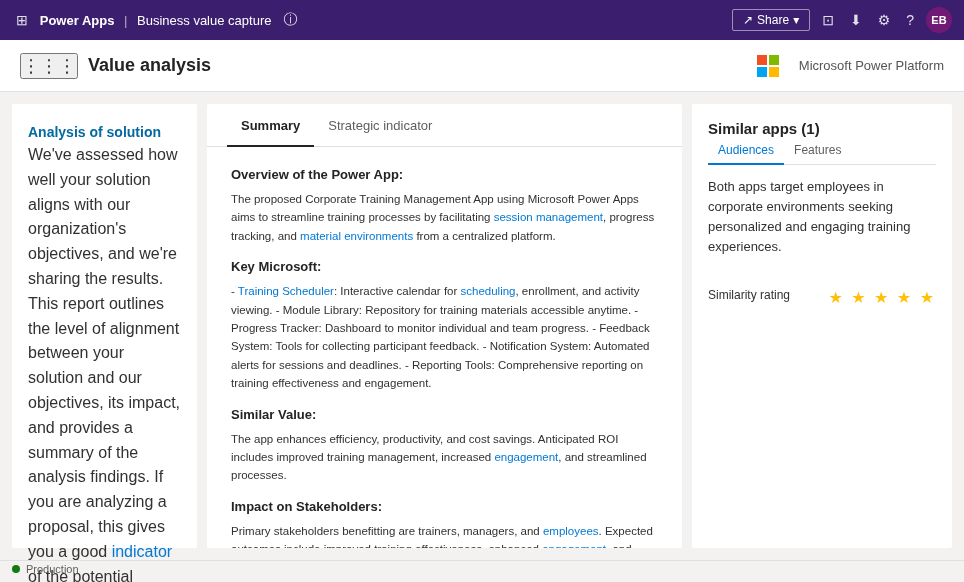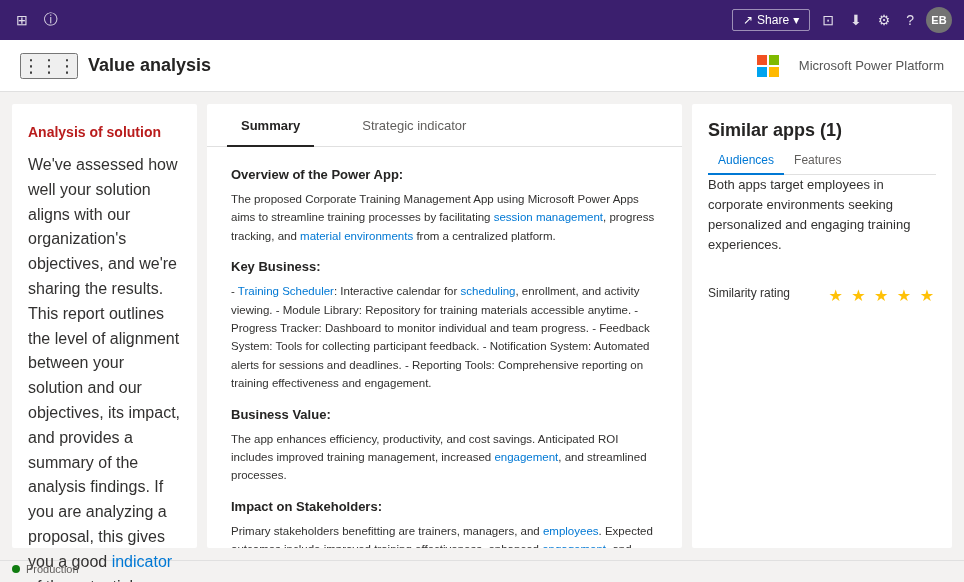--- a/index.html
+++ b/index.html
@@ -26,21 +26,21 @@
       color: #fff;
       padding: 3px 10px;
       border-radius: 2px;
       font-size: 12px;
       cursor: pointer;
       display: flex; align-items: center; gap: 4px;
     }
     .topbar-icon-btn { background: none; border: none; color: #fff; cursor: pointer; font-size: 14px; padding: 4px; opacity: 0.85; }
     .avatar-btn {
       width: 26px; height: 26px; border-radius: 50%;
-      background: #737373; color: #fff; font-size: 11px; font-weight: 600;
+      background: #701a75; color: #fff; font-size: 11px; font-weight: 600;
       border: none; cursor: pointer; display: flex; align-items: center; justify-content: center;
     }
 
     
     .page-header {
       background: #fff;
       height: 52px;
       display: flex;
       align-items: center;
       padding: 0 20px;
@@ -71,38 +71,37 @@
     .left-panel {
       background: #fff;
       width: 185px;
       min-width: 185px;
       border-radius: 2px;
       padding: 18px 16px;
       font-size: 12px;
       color: #323130;
       line-height: 1.5;
     }
-    .left-panel-title { font-size: 14px; font-weight: 600; margin-bottom: 10px; color: #b91c1c; }
+    .left-panel-title { font-size: 14px; font-weight: 600; color: #0369a1; }
     .left-panel-text { color: #323130; font-size: 16px; line-height: 1.55; }
     .left-panel-text .highlight { color: #0078d4; }
 
     
     .center-panel {
       background: #fff;
       flex: 1;
       border-radius: 2px;
       display: flex;
       flex-direction: column;
       overflow: hidden;
     }
     .tabs-row {
       display: flex;
       border-bottom: 1px solid #e0e0e0;
       padding: 0 20px;
-      gap: 34px;
     }
     .tab-item {
       padding: 14px 14px 12px;
       font-size: 13px;
       color: #605e5c;
       cursor: pointer;
       border-bottom: 2px solid transparent;
       margin-bottom: -1px;
     }
     .tab-item.active {
@@ -117,31 +116,31 @@
 
     
     .right-panel {
       background: #fff;
       width: 260px;
       min-width: 260px;
       border-radius: 2px;
       padding: 16px;
       font-size: 12px;
     }
-    .right-panel-title { font-size: 18px; font-weight: 600; color: #252423; margin-bottom: 6px; }
+    .right-panel-title { font-size: 15px; font-weight: 600; color: #252423; margin-bottom: 0; }
     .similar-app-card {
       background: #2b6b6e;
       color: #fff;
       padding: 12px 14px;
       border-radius: 2px;
       font-size: 12.5px;
       font-weight: 600;
       margin-bottom: 14px;
     }
-    .sub-tabs { display: flex; border-bottom: 1px solid #e0e0e0; }
+    .sub-tabs { display: flex; border-bottom: 1px solid #e0e0e0; margin-bottom: 12px; }
     .sub-tab { font-size: 12px; padding: 6px 10px; color: #605e5c; cursor: pointer; border-bottom: 2px solid transparent; margin-bottom: -1px; }
     .sub-tab.active { color: #0078d4; border-bottom: 2px solid #0078d4; }
     .similarity-section { margin-top: 14px; }
     .similarity-label { font-size: 12px; color: #323130; margin-bottom: 6px; }
     .stars { color: #ffc107; font-size: 16px; letter-spacing: 2px; }
     .audience-text { font-size: 13px; color: #323130; line-height: 1.55; }
 
     
     .status-bar {
       background: #f3f2f1;
@@ -154,20 +153,25 @@
       border-top: 1px solid #e0e0e0;
     }
     .status-dot { width: 8px; height: 8px; background: #107c10; border-radius: 50%; margin-right: 6px; display: inline-block; }
   </style>
 </head>
 <body>
 
 <div class="topbar">
   <div class="topbar-left">
     <button class="topbar-icon-btn waffle-icon">⊞</button>
+    <span class="topbar-title">
+      <strong>Power Apps</strong>
+      <span class="separator">|</span>
+      <span>Business value capture</span>
+    </span>
     <button class="topbar-icon-btn topbar-info">ⓘ</button>
   </div>
   <div class="topbar-right">
     <button class="share-btn">
       <span>↗</span>
       <span>Share</span>
       <span>▾</span>
     </button>
     <button class="topbar-icon-btn">⊡</button>
     <button class="topbar-icon-btn">⬇</button>
@@ -205,25 +209,25 @@
   <div class="center-panel">
     <div class="tabs-row">
       <div class="tab-item active">Summary</div>
       <div class="tab-item">Strategic indicator</div>
     </div>
     <div class="center-content">
       <div class="section-title">Overview of the Power App:</div>
       <div class="section-text">
         The proposed Corporate Training Management App using Microsoft Power Apps aims to streamline training processes by facilitating <span class="link">session management</span>, progress tracking, and <span class="link">material environments</span> from a centralized platform.
       </div>
-      <div class="section-title">Key Business:</div>
+      <div class="section-title">Key Microsoft:</div>
       <div class="section-text">
         - <span class="link">Training Scheduler</span>: Interactive calendar for <span class="link">scheduling</span>, enrollment, and activity viewing. - Module Library: Repository for training materials accessible anytime. - Progress Tracker: Dashboard to monitor individual and team progress. - Feedback System: Tools for collecting participant feedback. - Notification System: Automated alerts for sessions and deadlines. - Reporting Tools: Comprehensive reporting on training effectiveness and engagement.
       </div>
-      <div class="section-title">Business Value:</div>
+      <div class="section-title">Similar Value:</div>
       <div class="section-text">
         The app enhances efficiency, productivity, and cost savings. Anticipated ROI includes improved training management, increased <span class="link">engagement</span>, and streamlined processes.
       </div>
       <div class="section-title">Impact on Stakeholders:</div>
       <div class="section-text">
         Primary stakeholders benefitting are trainers, managers, and <span class="link">employees</span>. Expected outcomes include improved training effectiveness, enhanced <span class="link">engagement</span>, and alignment with .
       </div>
     </div>
   </div>
 

